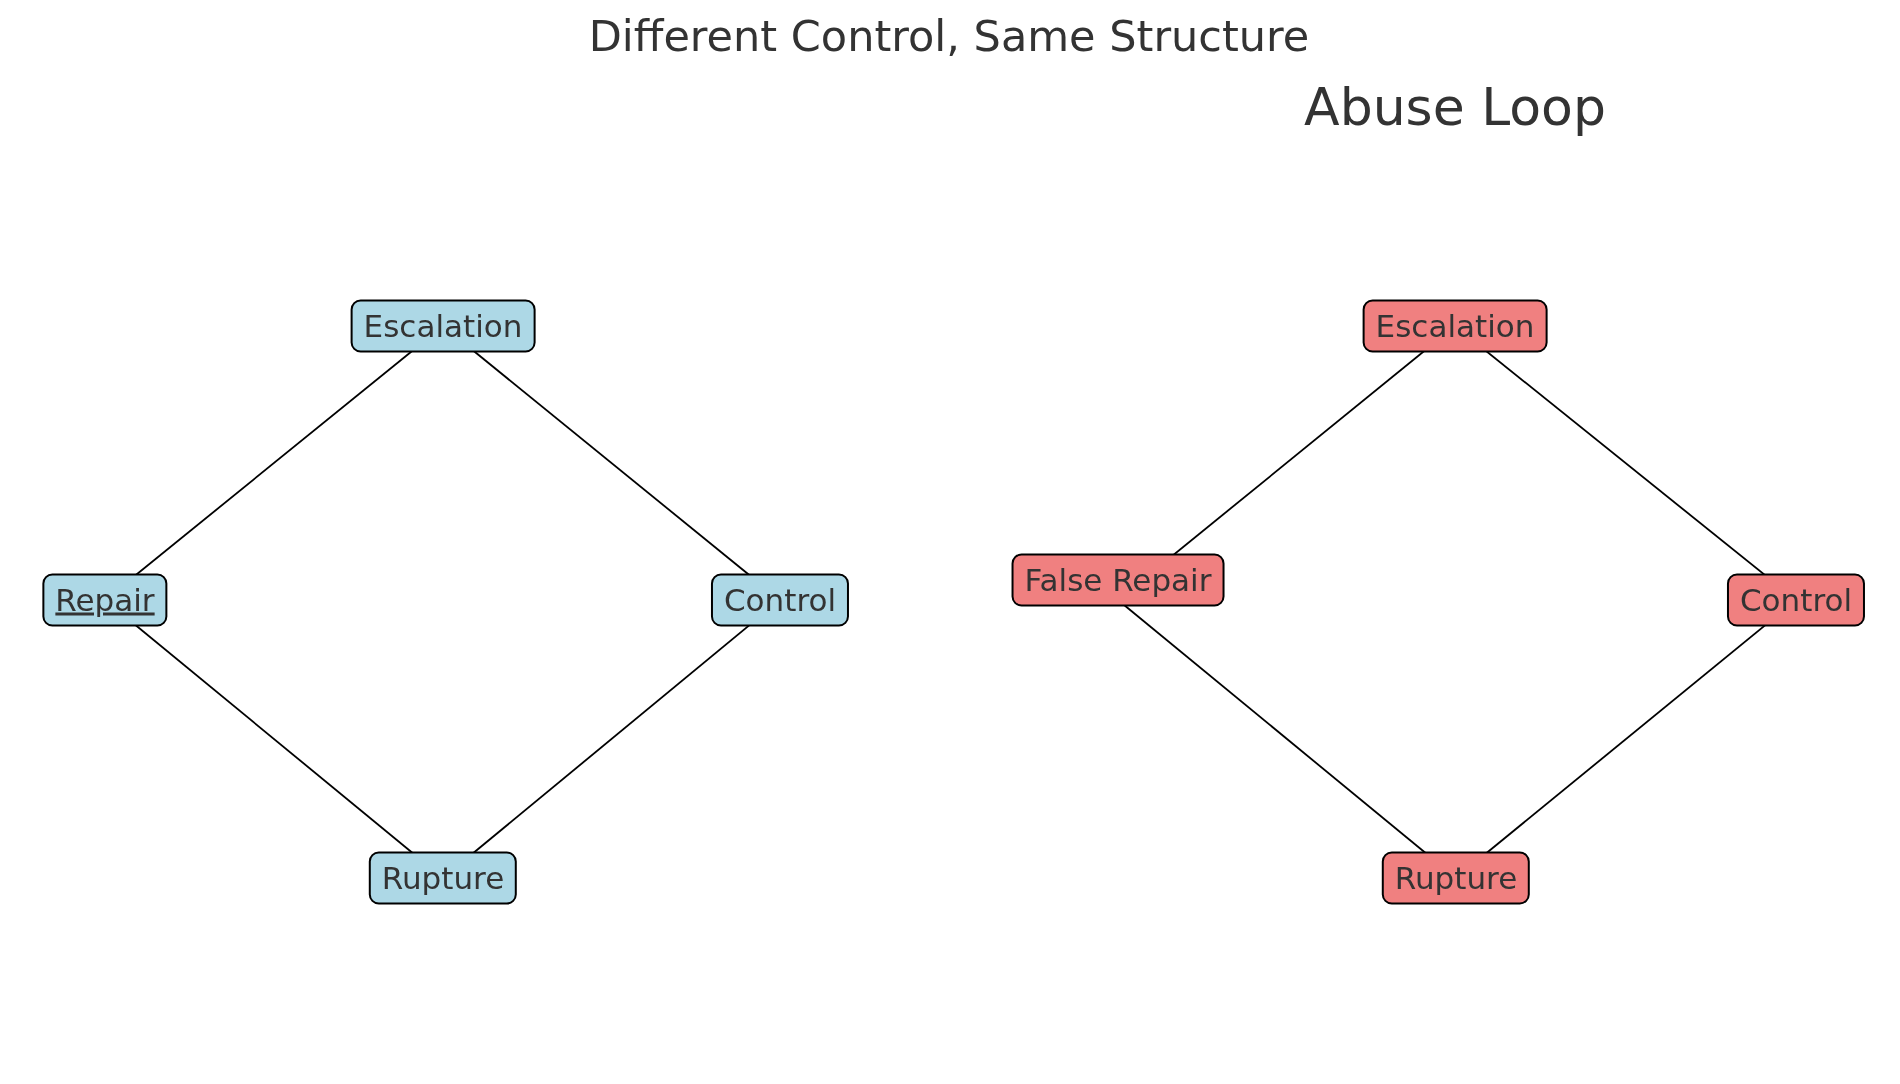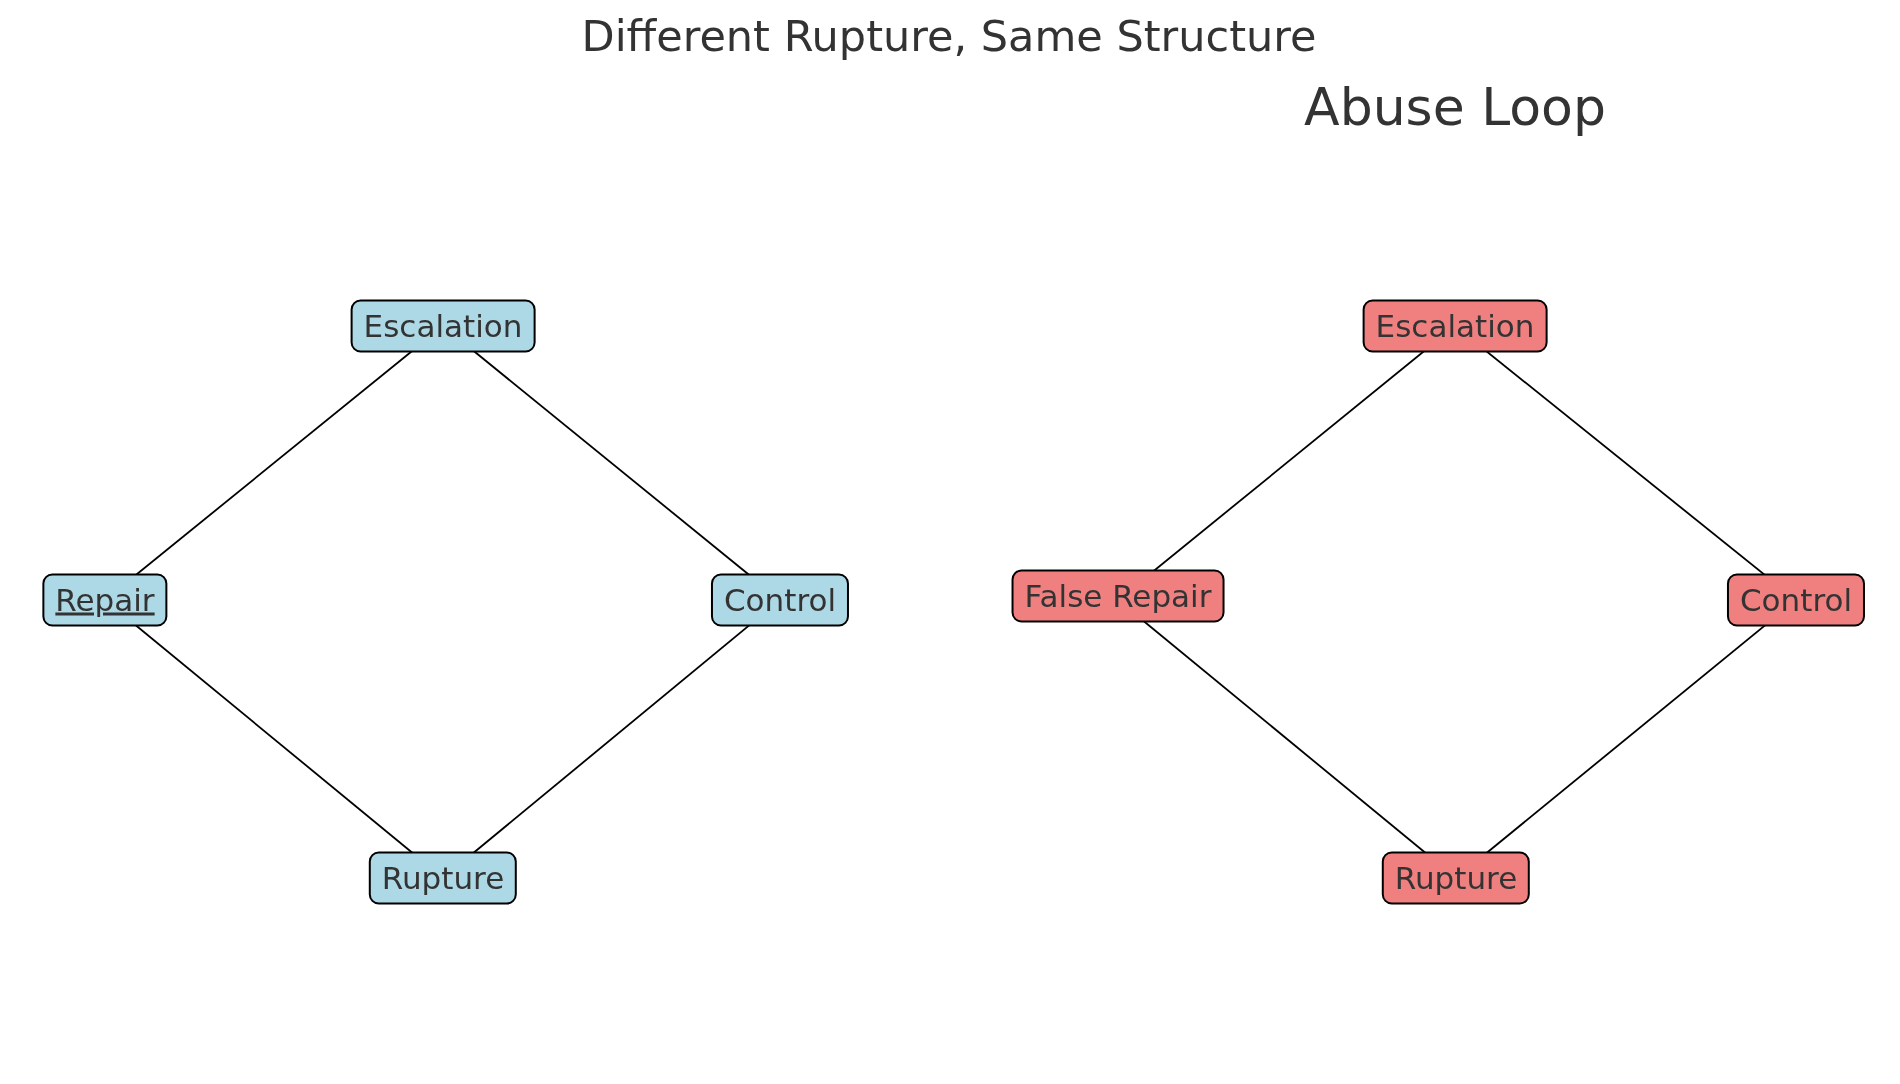--- a/index.html
+++ b/index.html
@@ -56,30 +56,30 @@
     box-sizing: border-box;
   }
   .node.blue { background: #add8e6; }
   .node.red  { background: #f08080; }
   
   .n-a-top    { left: 443px;  top: 326px; }
   .n-a-left   { left: 105px;  top: 600px; }
   .n-a-right  { left: 780px;  top: 600px; }
   .n-a-bottom { left: 443px;  top: 878px; }
   .n-b-top    { left: 1455px; top: 326px; }
-  .n-b-left   { left: 1118px; top: 596px; }
+  .n-b-left   { left: 1118px; top: 580px; }
   .n-b-right  { left: 1796px; top: 600px; }
   .n-b-bottom { left: 1456px; top: 878px; }
 </style>
 </head>
 <body>
 
 <div id="figure" style="background-color: rgb(255, 255, 255);">
 
-  <div class="fig-title" style="color: rgb(51, 51, 51);">Different Rupture, Same Structure</div>
+  <div class="fig-title" style="color: rgb(51, 51, 51);">Different Control, Same Structure</div>
 
 
   <div class="loop-title abuse" style="color: rgb(51, 51, 51);">Abuse Loop</div>
 
   <svg id="edge-layer" viewBox="0 0 1900 1084" xmlns="http://www.w3.org/2000/svg">
 
     <line x1="443" y1="326" x2="105" y2="600" stroke-width="1.8" stroke="#000000"></line>
     <line x1="443" y1="326" x2="780" y2="600" stroke-width="1.8" stroke="#000000"></line>
     <line x1="105" y1="600" x2="443" y2="878" stroke-width="1.8" stroke="#000000"></line>
     <line x1="780" y1="600" x2="443" y2="878" stroke-width="1.8" stroke="#000000"></line>

